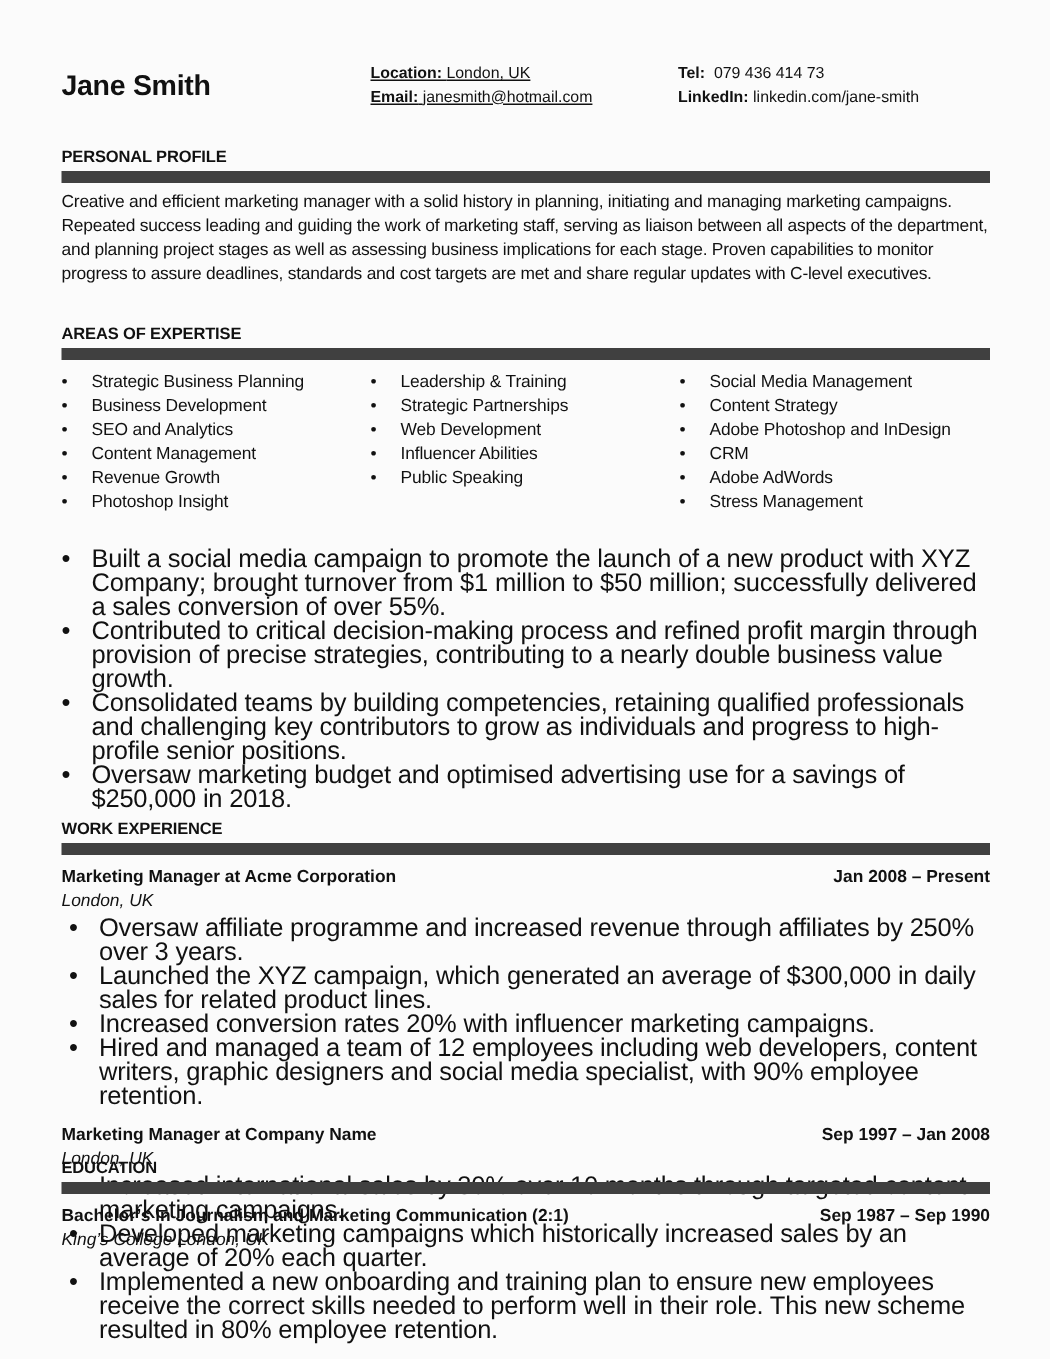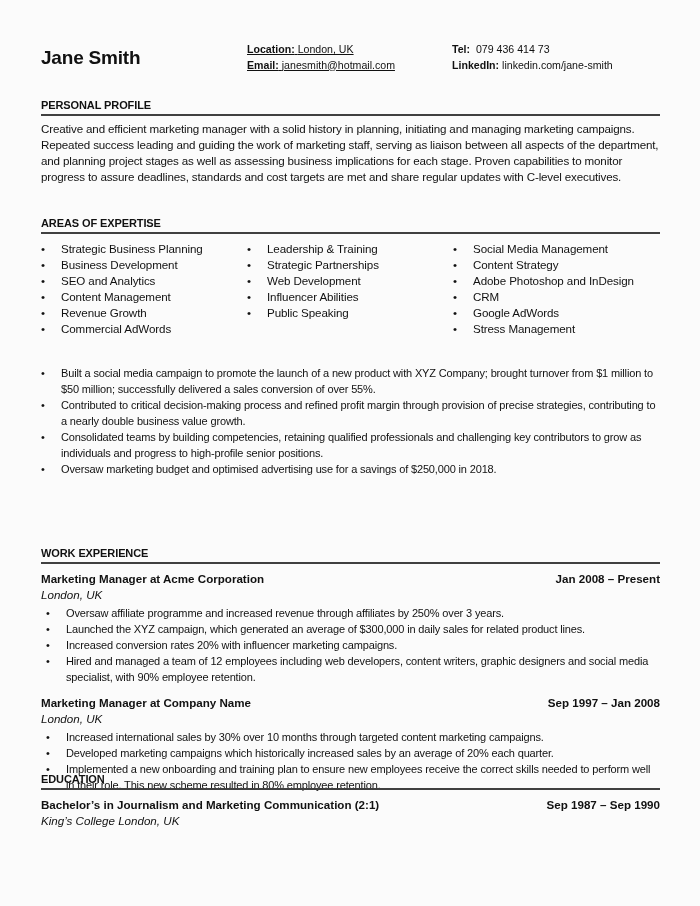--- a/index.html
+++ b/index.html
@@ -18,39 +18,39 @@
     font-size: 19px; font-weight: bold; letter-spacing: -0.2px;
   }
   .contact { position: absolute; top: 42px; font-size: 10.6px; line-height: 15.5px; }
   .contact.c1 { left: 206px; text-decoration: underline; }
   .contact.c2 { left: 411px; }
   .contact b { font-weight: bold; }
 
   .section-title {
     font-size: 11px; font-weight: bold; letter-spacing: -0.1px;
     padding-bottom: 3px;
-    border-bottom: 2px solid #404040;
+    border-bottom: 8px solid #404040;
     margin-bottom: 5px;
   }
   .para { font-size: 11.6px; line-height: 16px; letter-spacing: -0.15px; }
 
   .s-profile { position: absolute; top: 99px; left: 0; width: 619px; }
   .s-expertise { position: absolute; top: 217px; left: 0; width: 619px; }
   .s-achieve { position: absolute; top: 352px; left: 0; width: 619px; }
   .s-work { position: absolute; top: 507px; left: 0; width: 619px; margin-top: 40px; }
   .s-edu { position: absolute; top: 773px; left: 0; width: 619px; }
 
   .grid { display: flex; margin-top: 7px; }
   .col { width: 206px; }
   .col ul { list-style: none; }
   .col li { position: relative; padding-left: 20px; line-height: 16px; font-size: 11.6px; letter-spacing: -0.1px; white-space: nowrap; }
   .col li::before { content: "•"; position: absolute; left: 0; top: 0; }
 
   ul.bullets { list-style: none; }
-  ul.bullets li { position: relative; padding-left: 20px; line-height: 16px; font-size: 11px; letter-spacing: -0.15px; }
+  ul.bullets li { position: relative; padding-left: 20px; line-height: 16px; font-size: 17px; letter-spacing: -0.15px; }
   ul.bullets li::before { content: "•"; position: absolute; left: 0; top: 0; }
   .s-achieve ul.bullets { margin-top: 13px; }
   ul.job-bullets li { padding-left: 25px; }
   ul.job-bullets li::before { left: 5px; }
 
   .job-head { display: flex; justify-content: space-between; font-weight: bold; font-size: 11.6px; line-height: 16px; gap: 28px; }
   .job-loc { font-style: italic; font-size: 11.6px; line-height: 16px; margin-bottom: 2px; }
   .job { margin-top: 7px; }
   .job + .job { margin-top: 10px; }
   .s-edu .job { margin-top: 7px; }
@@ -92,39 +92,39 @@
   <section class="s-expertise">
     <div class="section-title">AREAS OF EXPERTISE</div>
     <div class="grid">
       <div class="col">
         <ul>
           <li>Strategic Business Planning</li>
           <li>Business Development</li>
           <li>SEO and Analytics</li>
           <li>Content Management</li>
           <li>Revenue Growth</li>
-          <li>Commercial AdWords</li>
+          <li>Photoshop Insight</li>
         </ul>
       </div>
       <div class="col">
         <ul>
           <li>Leadership &amp; Training</li>
           <li>Strategic Partnerships</li>
           <li>Web Development</li>
           <li>Influencer Abilities</li>
           <li>Public Speaking</li>
         </ul>
       </div>
       <div class="col">
         <ul>
           <li>Social Media Management</li>
           <li>Content Strategy</li>
           <li>Adobe Photoshop and InDesign</li>
           <li>CRM</li>
-          <li>Google AdWords</li>
+          <li>Adobe AdWords</li>
           <li>Stress Management</li>
         </ul>
       </div>
     </div>
   </section>
 
   <section class="s-achieve">
     <ul class="bullets">
       <li>Built a social media campaign to promote the launch of a new product with XYZ Company; brought turnover from $1 million to $50 million; successfully delivered a sales conversion of over 55%.</li>
       <li>Contributed to critical decision-making process and refined profit margin through provision of precise strategies, contributing to a nearly double business value growth.</li>

